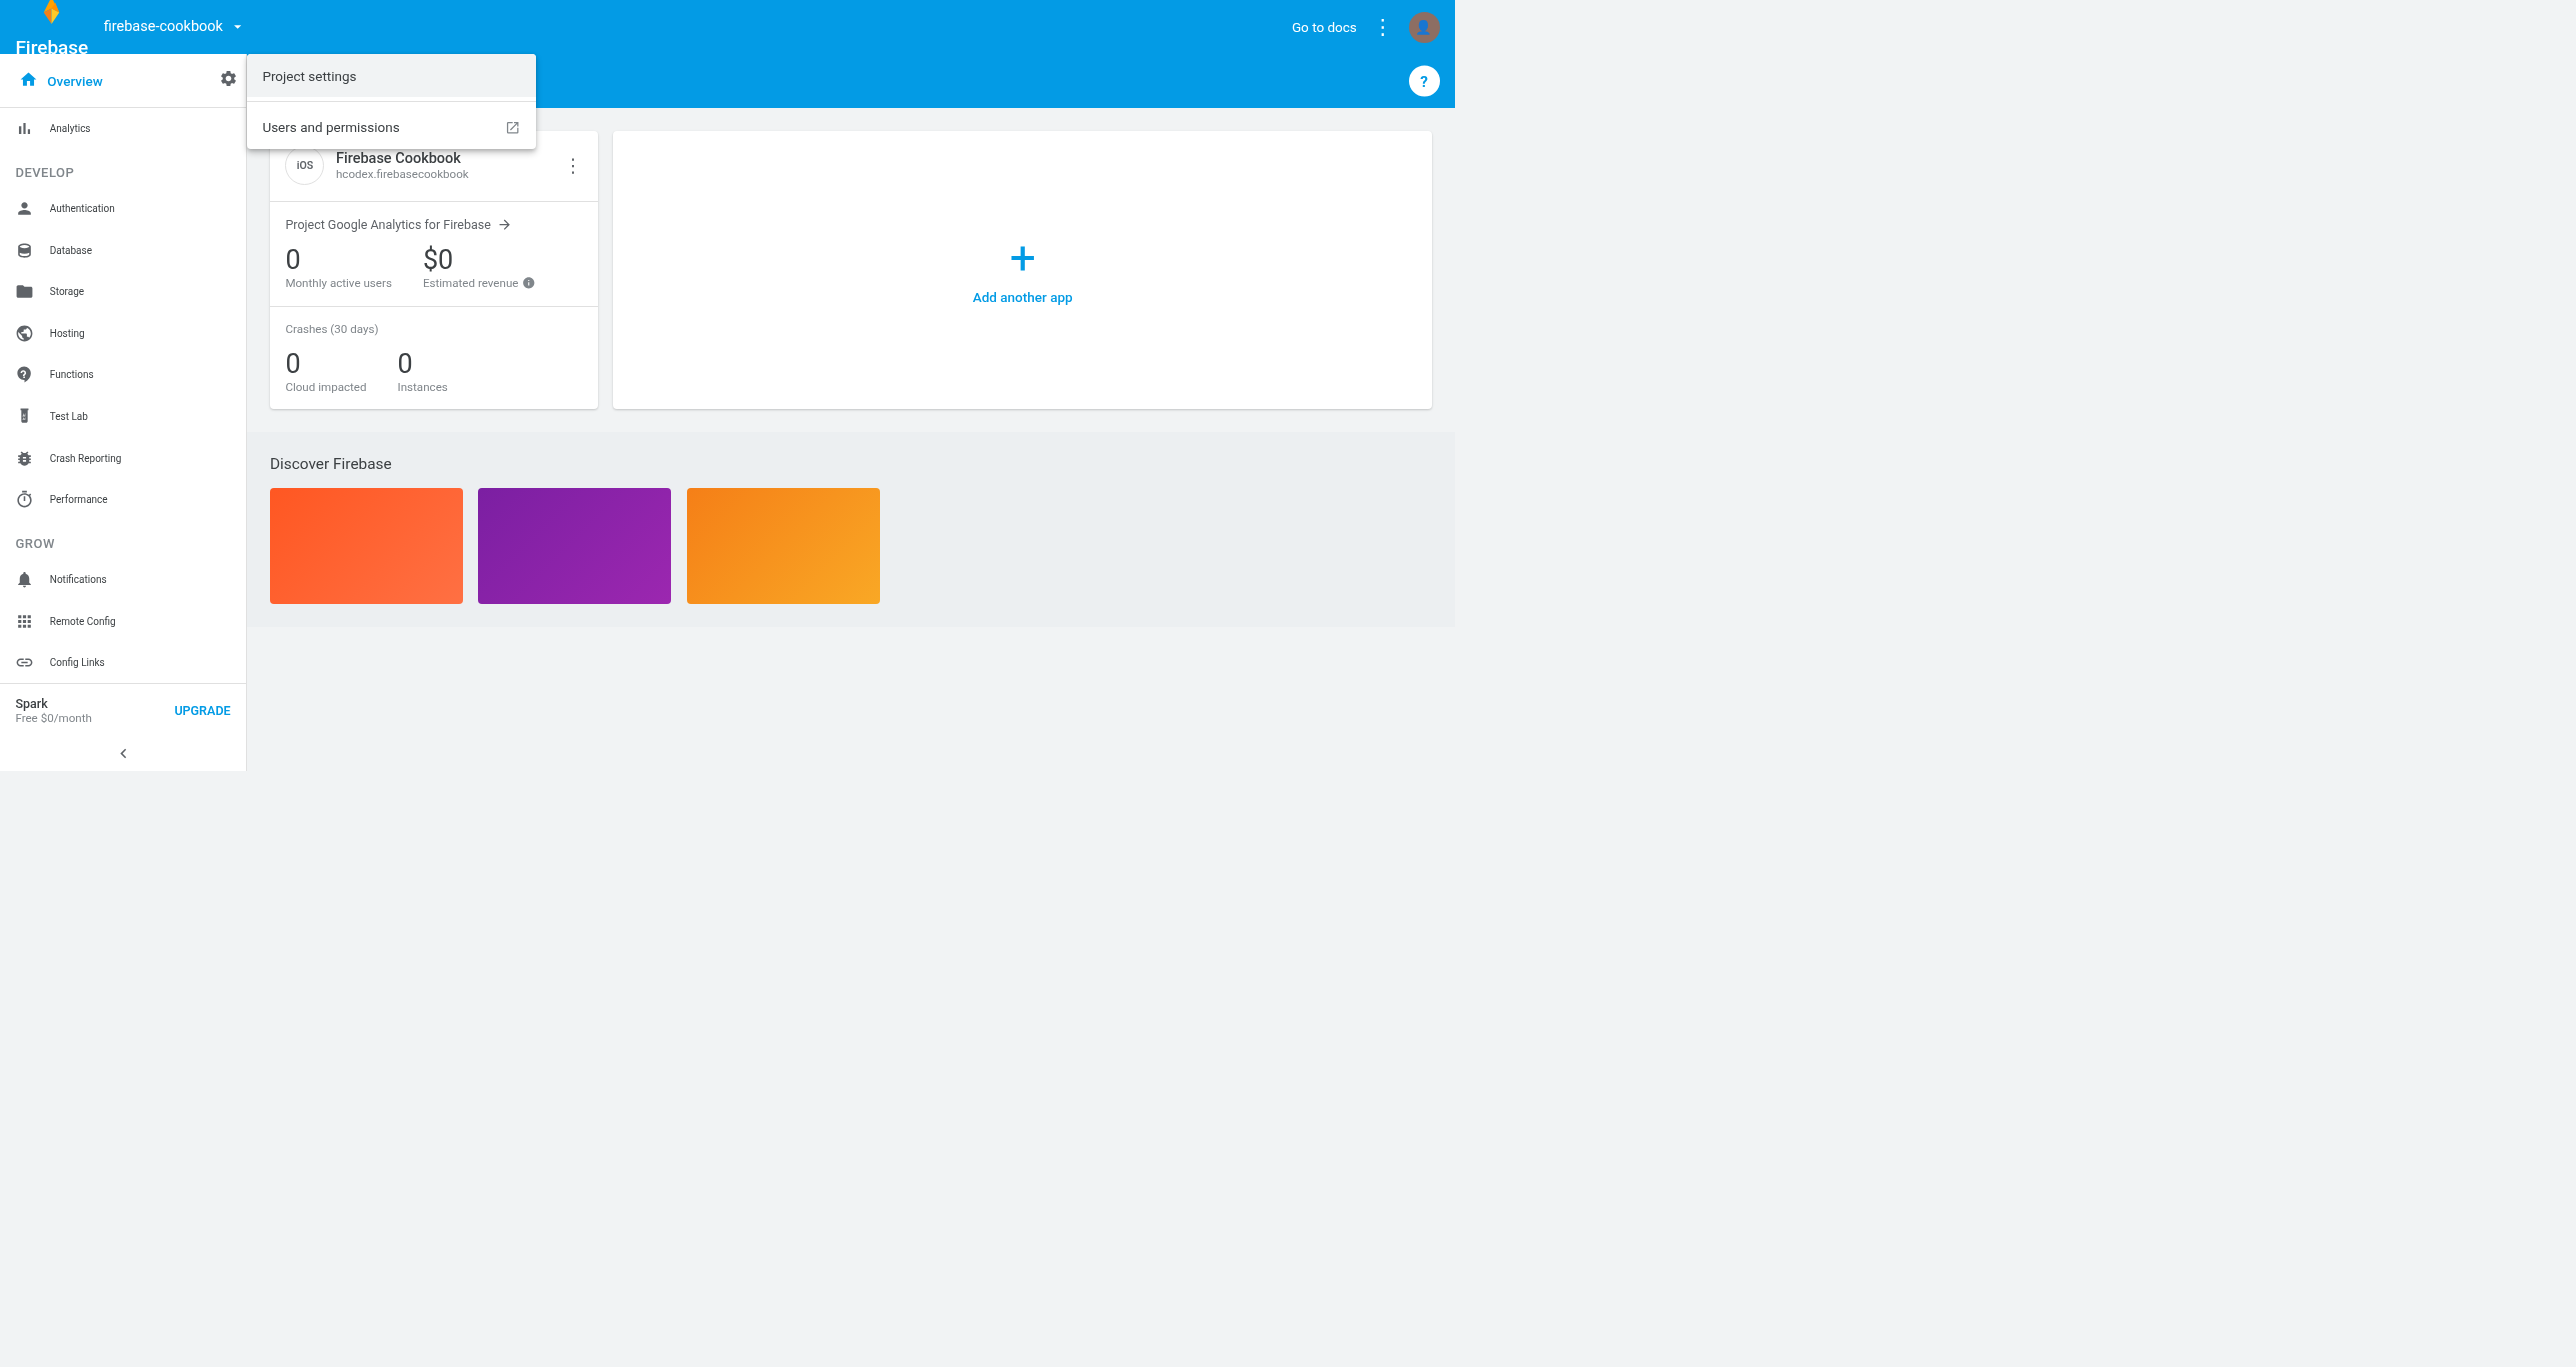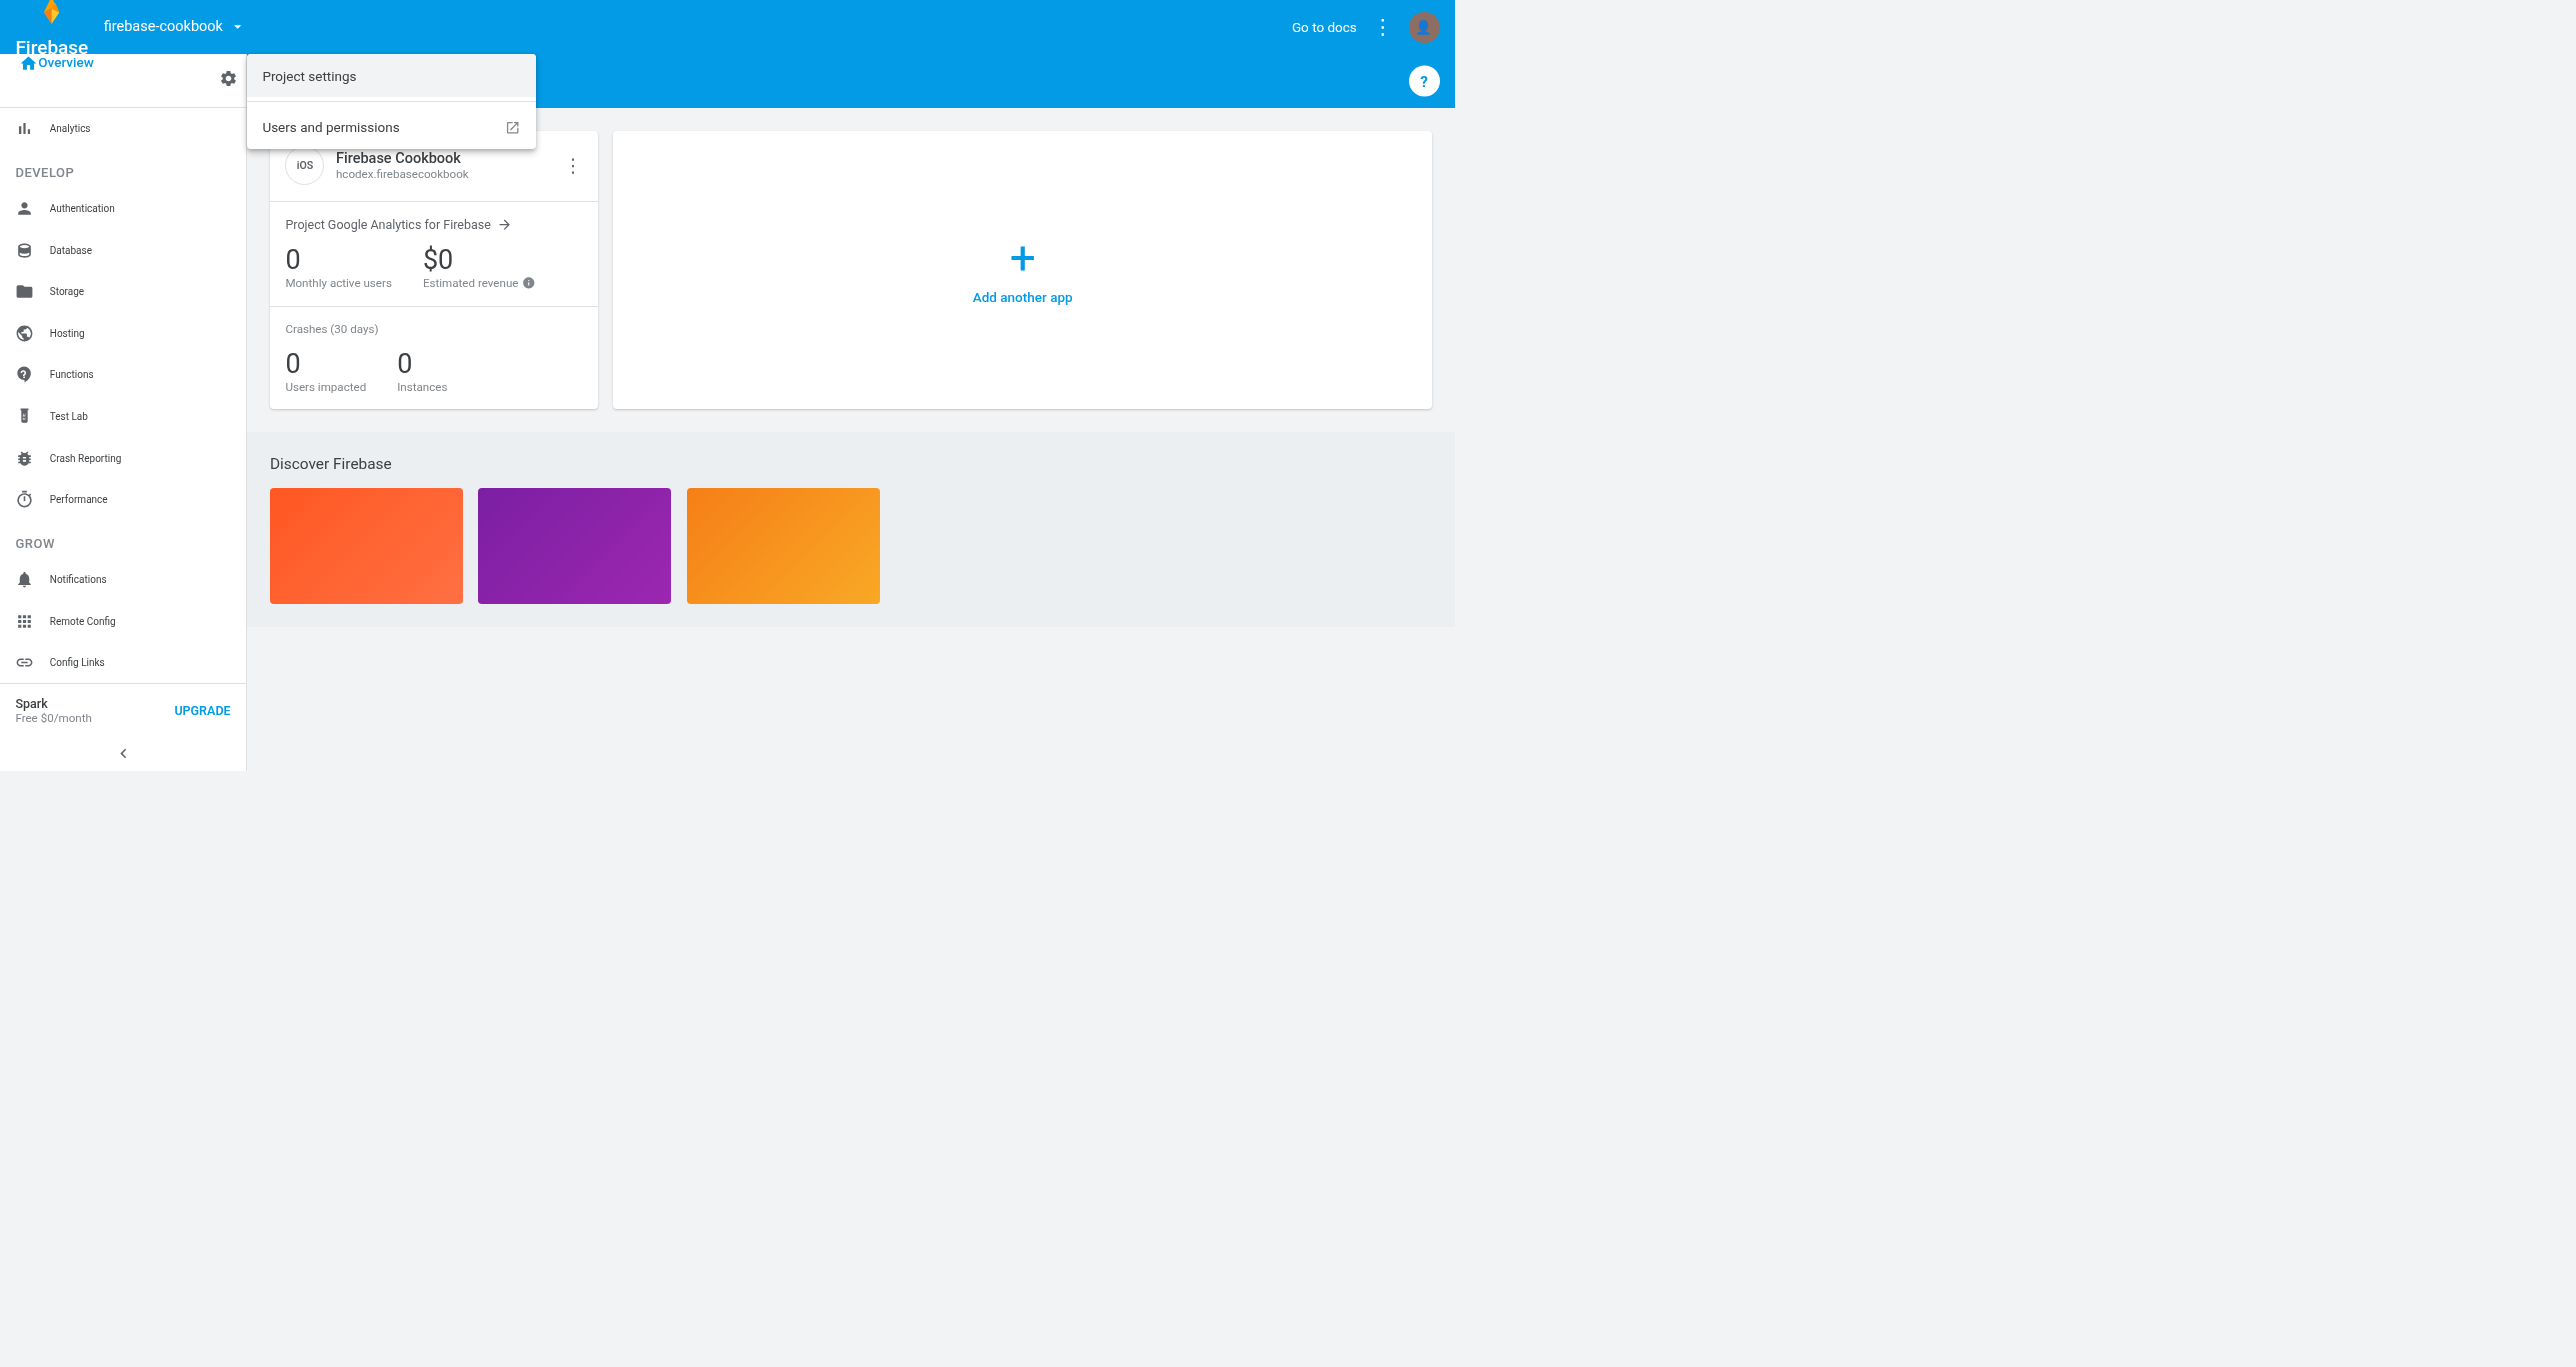--- a/index.html
+++ b/index.html
@@ -33,21 +33,21 @@
       border-right: 1px solid #e0e0e0;
       position: relative; z-index: 50;
     }
     .sidebar-header {
       display: flex; align-items: center;
       padding: 0 7.7px;
       height: 54px;
       border-bottom: 1px solid #e0e0e0;
     }
     .sidebar-overview {
-      display: flex; gap: 0;
+      display: flex; align-items: center; gap: 9px;
       padding: 0 11.6px; height: 54px; cursor: pointer;
       color: #039be5; font-size: 13.5px; font-weight: 500;
     }
     .sidebar-gear { margin-left: auto; cursor: pointer; color: #5f6368; }
 
     .sidebar-item {
       display: flex; align-items: center; gap: 15.4px;
       padding: 0 15.4px; height: 46px; cursor: pointer;
       font-size: 13.5px; color: #3c4043;
     }
@@ -402,21 +402,21 @@
                 </span>
               </div>
             </div>
           </div>
 
           <div class="app-card-section">
             <div class="crashes-label">Crashes (30 days)</div>
             <div class="stats-row">
               <div class="stat-block">
                 <span class="stat-value">0</span>
-                <span class="stat-label">Users impacted</span>
+                <span class="stat-label">Cloud impacted</span>
               </div>
               <div class="stat-block">
                 <span class="stat-value">0</span>
                 <span class="stat-label">Instances</span>
               </div>
             </div>
           </div>
         </div>
 
         <div class="add-app-card">

